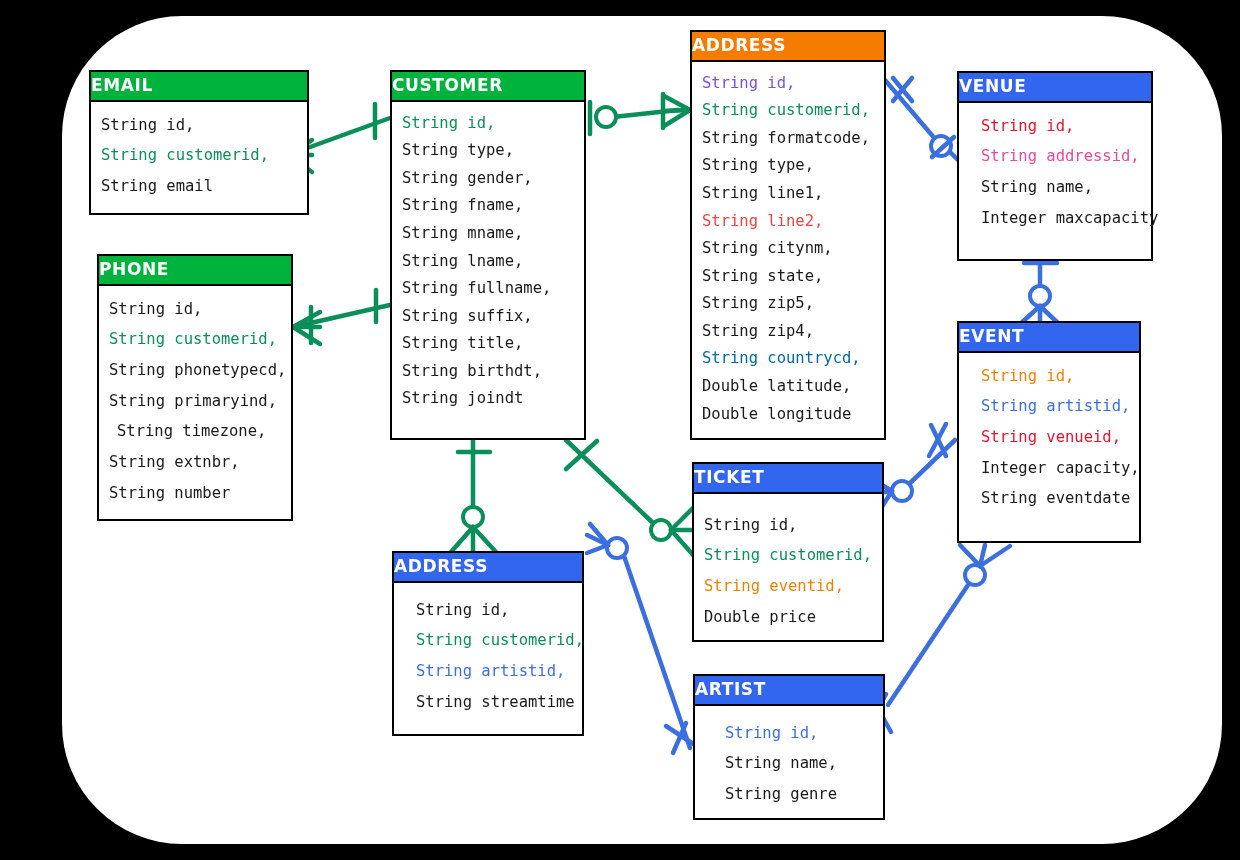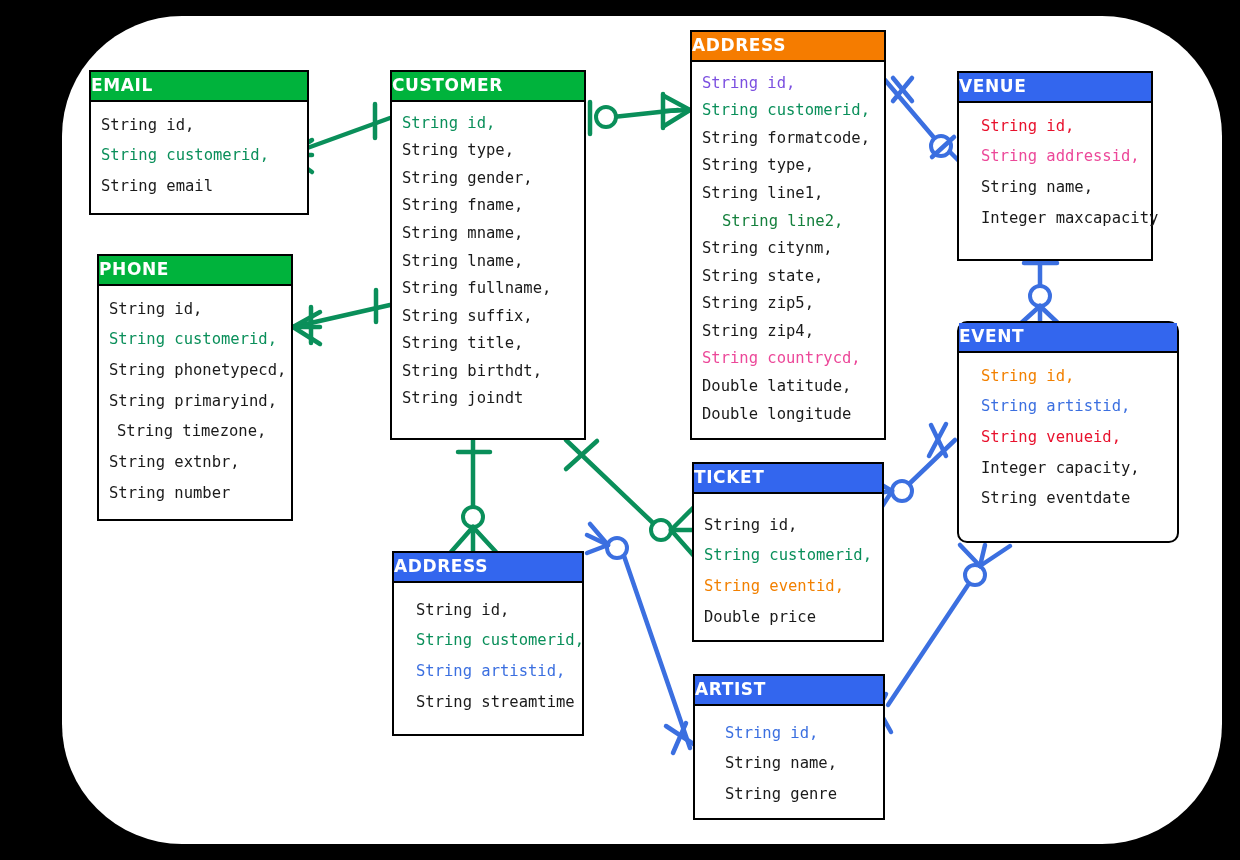--- a/index.html
+++ b/index.html
@@ -205,42 +205,42 @@
   </div>
 
   <div class="entity" style="left:690px;top:30px;width:196px;height:410px;">
     <div class="ent-title" style="background: rgb(245, 124, 0);">ADDRESS</div>
     <div class="ent-body tight">
       <div class="fld" style="color: rgb(123, 79, 224);">String id,</div>
       <div class="fld" style="color: rgb(10, 143, 90);">String customerid,</div>
       <div class="fld" style="color: rgb(26, 26, 26);">String formatcode,</div>
       <div class="fld" style="color: rgb(26, 26, 26);">String type,</div>
       <div class="fld" style="color: rgb(26, 26, 26);">String line1,</div>
-      <div class="fld" style="color: #15803d; margin-left: 20px;">String line2,</div>
+      <div class="fld" style="color: #ef4444;">String line2,</div>
       <div class="fld" style="color: rgb(26, 26, 26);">String citynm,</div>
       <div class="fld" style="color: rgb(26, 26, 26);">String state,</div>
       <div class="fld" style="color: rgb(26, 26, 26);">String zip5,</div>
       <div class="fld" style="color: rgb(26, 26, 26);">String zip4,</div>
-      <div class="fld" style="color: #ec4899;">String countrycd,</div>
+      <div class="fld" style="color: #0369a1;">String countrycd,</div>
       <div class="fld" style="color: rgb(26, 26, 26);">Double latitude,</div>
       <div class="fld" style="color: rgb(26, 26, 26);">Double longitude</div>
     </div>
   </div>
 
   <div class="entity" style="left:957px;top:71px;width:196px;height:190px;">
     <div class="ent-title" style="background: rgb(51, 102, 238);">VENUE</div>
     <div class="ent-body pad-l">
       <div class="fld" style="color: rgb(232, 17, 45);">String id,</div>
       <div class="fld" style="color: #ec4899;">String addressid,</div>
       <div class="fld" style="color: rgb(26, 26, 26);">String name,</div>
       <div class="fld" style="color: rgb(26, 26, 26);">Integer maxcapacity</div>
     </div>
   </div>
 
-  <div class="entity" style="left:957px;top:321px;width:222px;height:222px;border-radius:10px;">
+  <div class="entity" style="left:957px;top:321px;width:184px;height:222px;">
     <div class="ent-title" style="background: rgb(51, 102, 238);">EVENT</div>
     <div class="ent-body pad-l">
       <div class="fld" style="color: rgb(242, 128, 0);">String id,</div>
       <div class="fld" style="color: rgb(59, 111, 224);">String artistid,</div>
       <div class="fld" style="color: rgb(232, 17, 45);">String venueid,</div>
       <div class="fld" style="color: rgb(26, 26, 26);">Integer capacity,</div>
       <div class="fld" style="color: rgb(26, 26, 26);">String eventdate</div>
     </div>
   </div>
 

